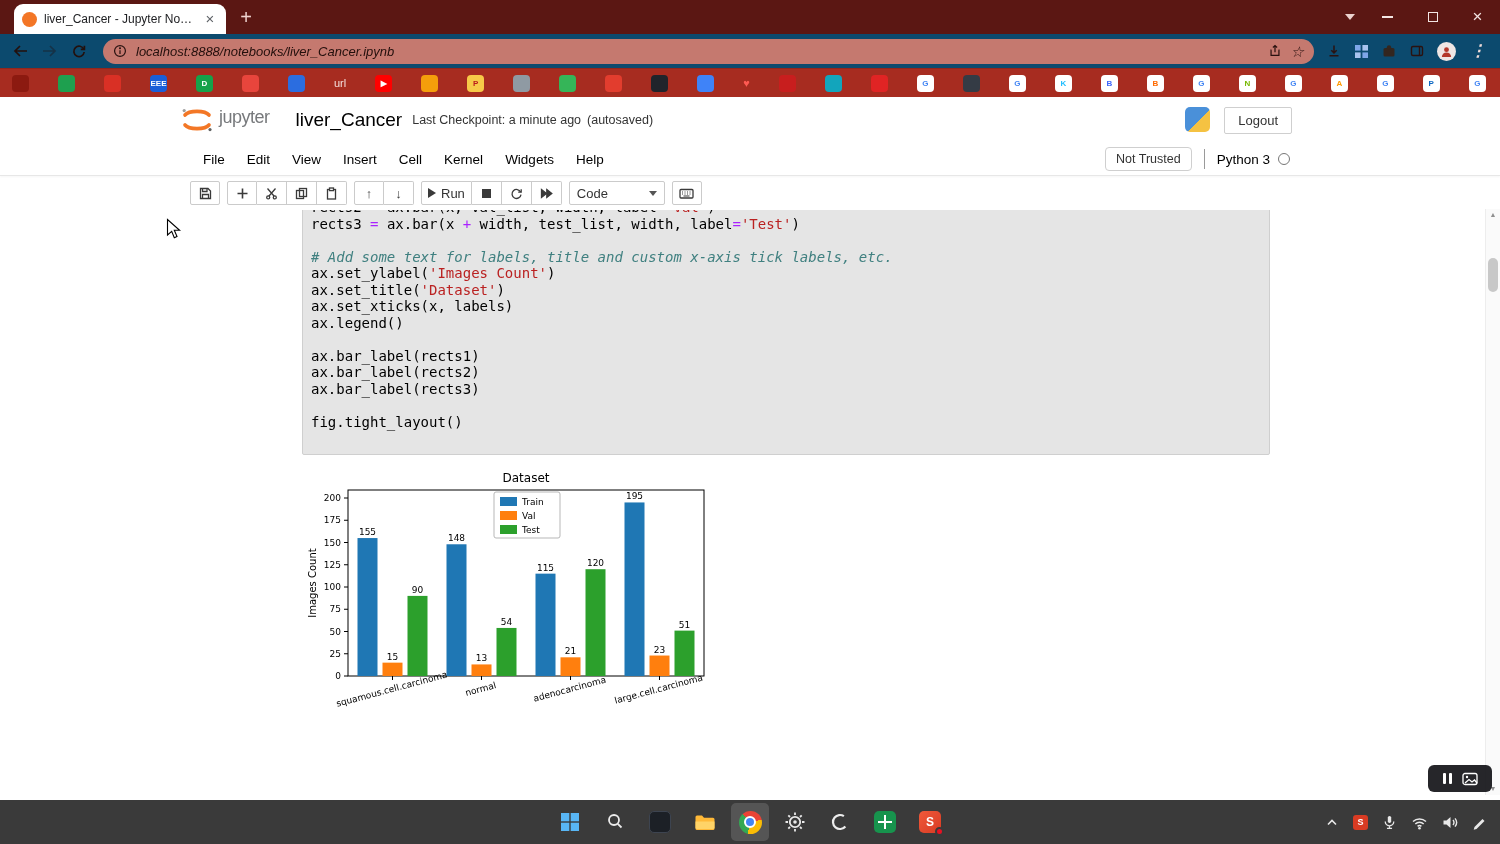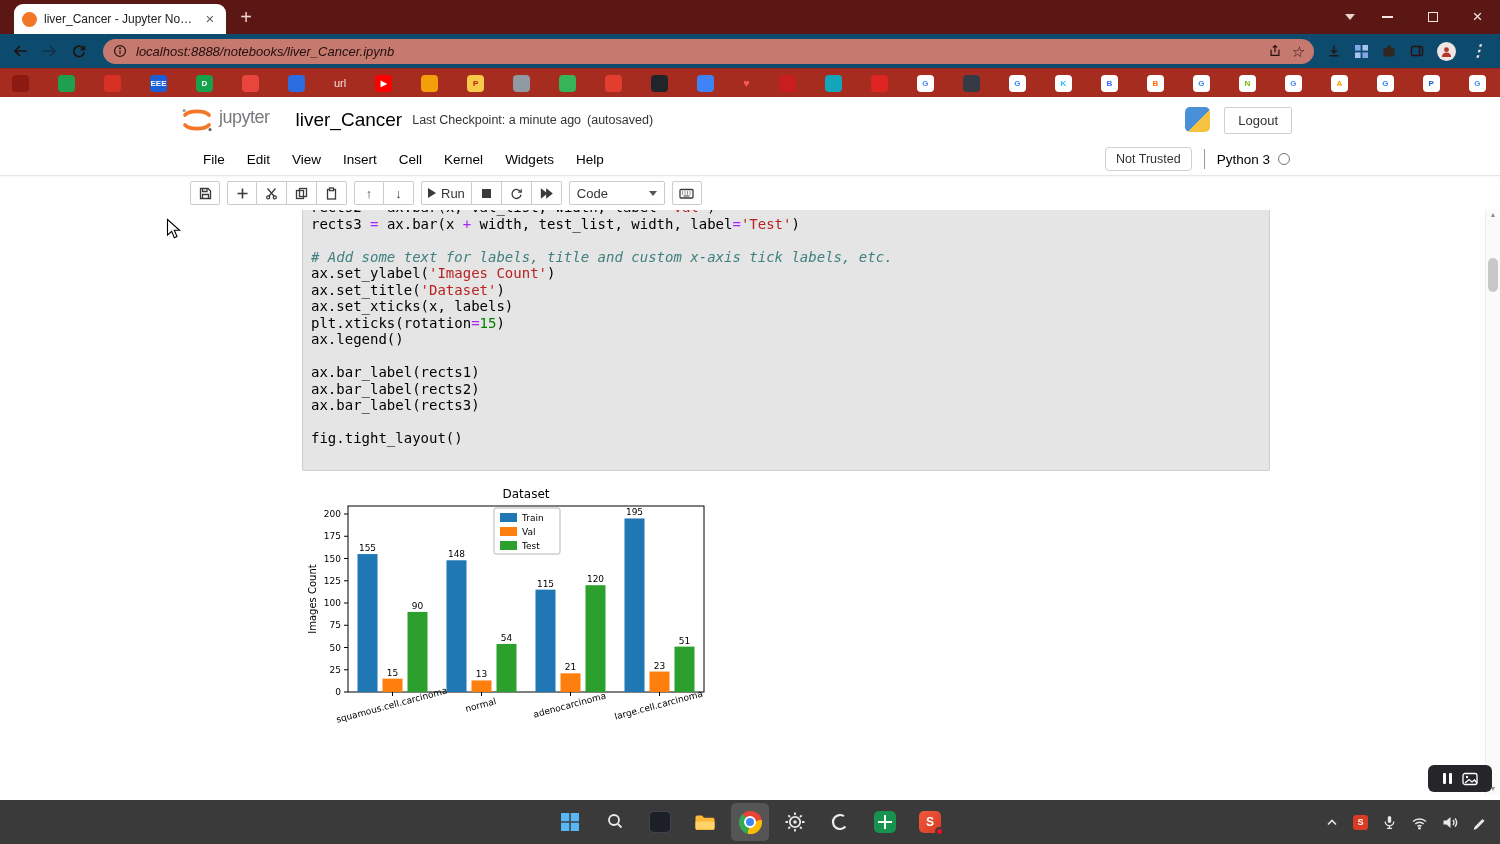--- a/index.html
+++ b/index.html
@@ -417,21 +417,20 @@
         <div class="prompt"></div>
         <div class="input-area">
           <div class="cm" id="code">
               <div class="cm-line"><span>rects2 </span><span class="cm-o">= </span><span>ax.bar(x, val_list, width, label</span><span class="cm-o">=</span><span class="cm-s">'Val'</span><span>)</span></div>
               <div class="cm-line"><span>rects3 </span><span class="cm-o">= </span><span>ax.bar(x </span><span class="cm-o">+ </span><span>width, test_list, width, label</span><span class="cm-o">=</span><span class="cm-s">'Test'</span><span>)</span></div>
               <div class="cm-line">&nbsp;</div>
               <div class="cm-line"><span class="cm-c"># Add some text for labels, title and custom x-axis tick labels, etc.</span></div>
               <div class="cm-line"><span>ax.set_ylabel(</span><span class="cm-s">'Images Count'</span><span>)</span></div>
               <div class="cm-line"><span>ax.set_title(</span><span class="cm-s">'Dataset'</span><span>)</span></div>
               <div class="cm-line"><span>ax.set_xticks(x, labels)</span></div>
-              <div class="cm-line"><span>plt.xticks(rotation</span><span class="cm-o">=</span><span class="cm-n">15</span><span>)</span></div>
               <div class="cm-line"><span>ax.legend()</span></div>
               <div class="cm-line">&nbsp;</div>
               <div class="cm-line"><span>ax.bar_label(rects1)</span></div>
               <div class="cm-line"><span>ax.bar_label(rects2)</span></div>
               <div class="cm-line"><span>ax.bar_label(rects3)</span></div>
               <div class="cm-line">&nbsp;</div>
               <div class="cm-line"><span>fig.tight_layout()</span></div>
               <div class="cm-line">&nbsp;</div>
             </div>
         </div>

